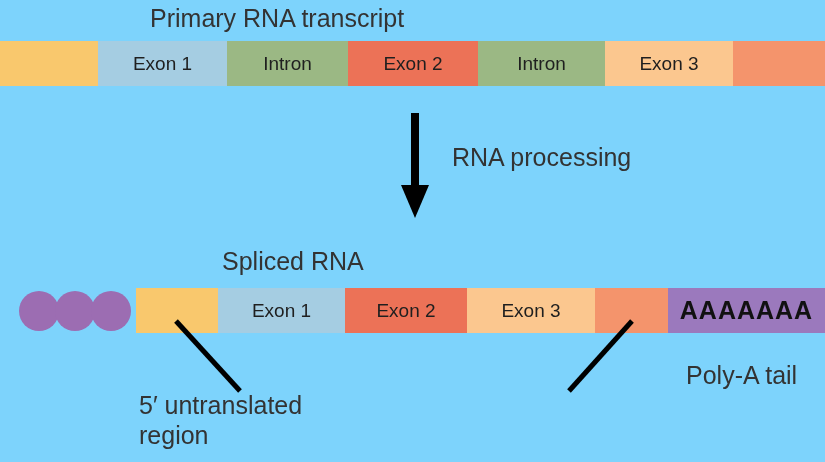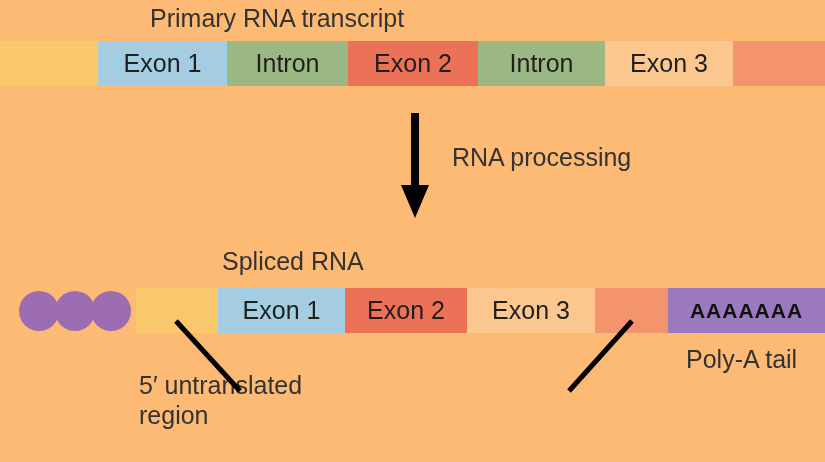--- a/index.html
+++ b/index.html
@@ -1,19 +1,19 @@
 <!DOCTYPE html>
 <html><head>
 <meta charset="utf-8">
 <style>
   html,body{margin:0;padding:0;background:#ffffff;}
   .canvas{
     position:relative;
     width:825px;height:462px;
-    background:#fdba74;
+    background:#7dd3fc;
     font-family:"Liberation Sans", sans-serif;
     color:#2e2e2e;
     overflow:hidden;
   }
   .caption{
     position:absolute;
     font-size:25px;
     line-height:30px;
     color:#333333;
     white-space:nowrap;
@@ -21,39 +21,39 @@
   .bar{
     position:absolute;
     display:flex;
     height:45px;
   }
   .seg{
     height:100%;
     display:flex;
     align-items:center;
     justify-content:center;
-    font-size:25px;
+    font-size:19px;
     color:#1f1f1f;
     box-sizing:border-box;
   }
   
   .t1{width:98px;background:#F9C86D;}
   .t2{width:129px;background:#A5CDE2;}
   .t3{width:121px;background:#9BB884;}
   .t4{width:130px;background:#EC7257;}
   .t5{width:127px;background:#9BB884;}
   .t6{width:128px;background:#FBC78F;}
   .t7{width:92px;background:#F4946C;}
   
   .b1{width:82px;background:#F9C86D;}
   .b2{width:127px;background:#A5CDE2;}
   .b3{width:122px;background:#EC7257;}
   .b4{width:128px;background:#FBC78F;}
   .b5{width:73px;background:#F4946C;}
-  .b6{width:157px;background:#9B79BD;font-weight:bold;font-size:21px;letter-spacing:1px;color:#111111;text-align:right;}
+  .b6{width:157px;background:#9B79BD;font-weight:bold;font-size:25px;letter-spacing:1px;color:#111111;text-align:right;}
   .circle{
     position:absolute;
     width:40px;height:40px;
     border-radius:50%;
     background:#9C6DB2;
     top:291px;
   }
   .wrap2{
     white-space:normal;
     width:225px;
@@ -94,23 +94,23 @@
   <div class="bar" style="left:136px;top:288px;width:689px;">
     <div class="seg b1"></div>
     <div class="seg b2">Exon 1</div>
     <div class="seg b3">Exon 2</div>
     <div class="seg b4">Exon 3</div>
     <div class="seg b5"></div>
     <div class="seg b6">AAAAAAA</div>
   </div>
 
 
-  <div class="caption" style="left:686px;top:344px;">Poly-A tail</div>
+  <div class="caption" style="left:686px;top:360px;">Poly-A tail</div>
 
-  <div class="caption wrap2" style="left:139px;top:370px;">5′ untranslated region</div>
+  <div class="caption wrap2" style="left:139px;top:390px;">5′ untranslated region</div>
 
 
   <svg class="overlay" width="825" height="462" viewBox="0 0 825 462">
     <g>
       <rect x="411" y="113" width="8" height="75" fill="#000000"></rect>
       <polygon points="401,185 429,185 415,218" fill="#000000"></polygon>
     </g>
     <line x1="176" y1="321" x2="240" y2="391" stroke="#000000" stroke-width="5"></line>
     <line x1="632" y1="321" x2="569" y2="391" stroke="#000000" stroke-width="5"></line>
   </svg>

